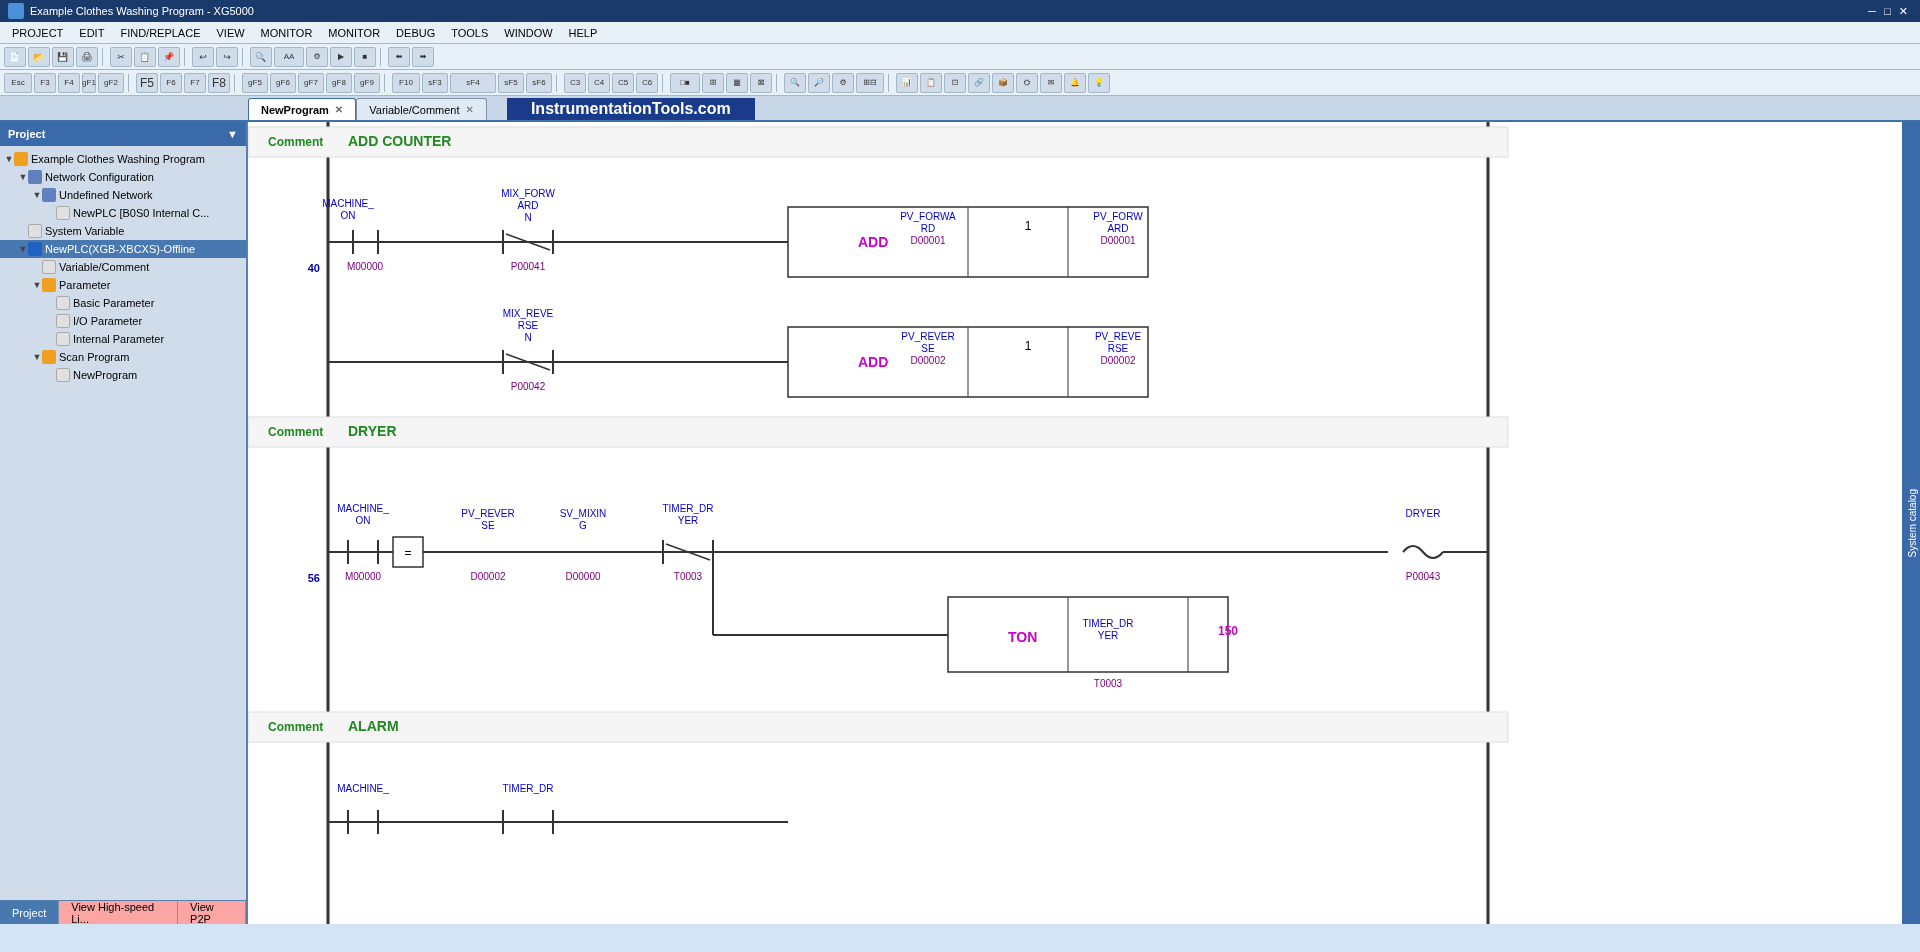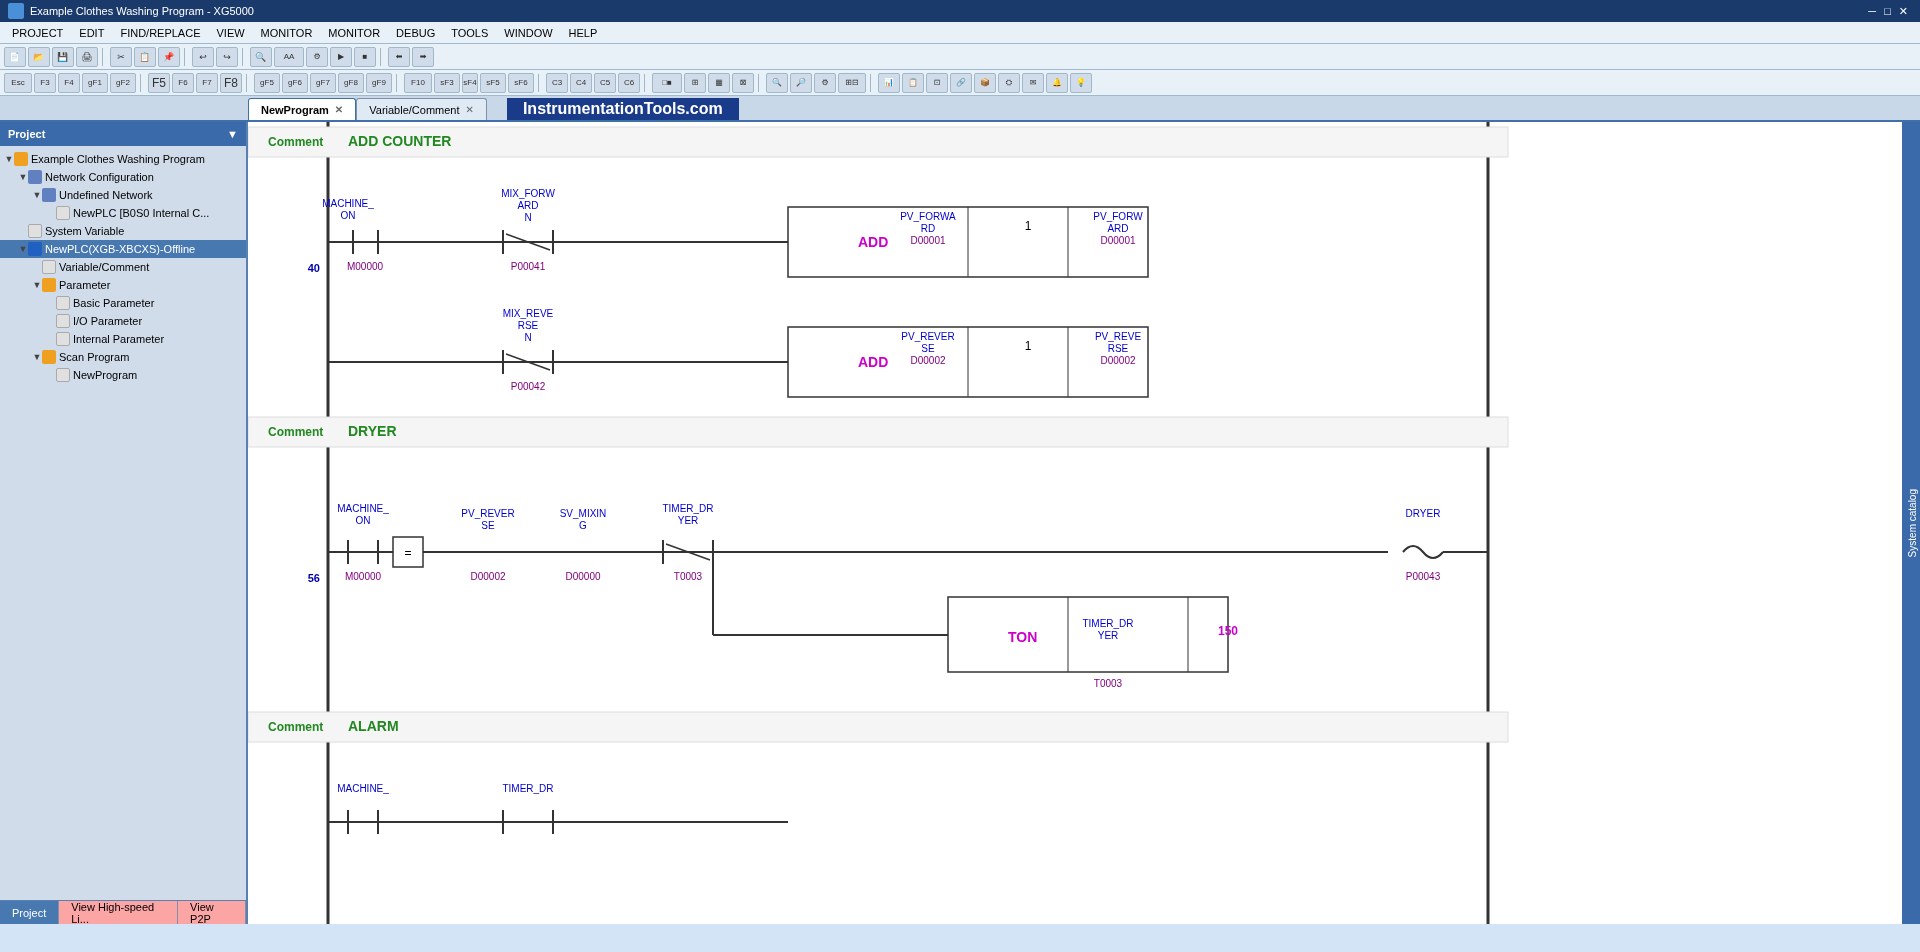--- a/index.html
+++ b/index.html
@@ -82,21 +82,21 @@
       font-weight: bold;
       border-color: #4070a8;
     }
     .tab .close-x { color: #666; font-size: 10px; cursor: pointer; }
     .tab-brand {
       margin-left: 20px;
       font-size: 16px;
       font-weight: bold;
       color: white;
       background: #1a3a8a;
-      padding: 2px 16px;
+      padding: 2px 24px;
       height: 22px;
       display: flex; align-items: center;
     }
 
     
     #content-area {
       display: flex;
       flex: 1;
       overflow: hidden;
     }
@@ -246,37 +246,37 @@
   <div class="tb-btn" style="font-size:8px;">■</div>
   <div class="tb-sep"></div>
   <div class="tb-btn" style="font-size:8px;">⬅</div>
   <div class="tb-btn" style="font-size:8px;">➡</div>
 </div>
 
 <div class="toolbar">
   <div class="tb-btn" style="font-size:8px;width:28px;">Esc</div>
   <div class="tb-btn" style="font-size:8px;">F3</div>
   <div class="tb-btn" style="font-size:8px;">F4</div>
-  <div class="tb-btn" style="font-size:8px;width:26px;">gF1</div>
+  <div class="tb-btn" style="font-size:8px;width:14px;">gF1</div>
   <div class="tb-btn" style="font-size:8px;width:26px;">gF2</div>
   <div class="tb-sep"></div>
   <div class="tb-btn" style="font-size:12px;">F5</div>
   <div class="tb-btn" style="font-size:8px;">F6</div>
   <div class="tb-btn" style="font-size:8px;">F7</div>
   <div class="tb-btn" style="font-size:12px;">F8</div>
   <div class="tb-sep"></div>
   <div class="tb-btn" style="font-size:8px;width:26px;">gF5</div>
   <div class="tb-btn" style="font-size:8px;width:26px;">gF6</div>
   <div class="tb-btn" style="font-size:8px;width:26px;">gF7</div>
   <div class="tb-btn" style="font-size:8px;width:26px;">gF8</div>
   <div class="tb-btn" style="font-size:8px;width:26px;">gF9</div>
   <div class="tb-sep"></div>
   <div class="tb-btn" style="font-size:8px;width:28px;">F10</div>
   <div class="tb-btn" style="font-size:8px;width:26px;">sF3</div>
-  <div class="tb-btn" style="font-size:8px;width:16px;">sF4</div>
+  <div class="tb-btn" style="font-size:8px;width:46px;">sF4</div>
   <div class="tb-btn" style="font-size:8px;width:26px;">sF5</div>
   <div class="tb-btn" style="font-size:8px;width:26px;">sF6</div>
   <div class="tb-sep"></div>
   <div class="tb-btn" style="font-size:8px;">C3</div>
   <div class="tb-btn" style="font-size:8px;">C4</div>
   <div class="tb-btn" style="font-size:8px;">C5</div>
   <div class="tb-btn" style="font-size:8px;">C6</div>
   <div class="tb-sep"></div>
   <div class="tb-btn" style="font-size:8px;width:30px;">□■</div>
   <div class="tb-btn" style="font-size:8px;">⊞</div>

